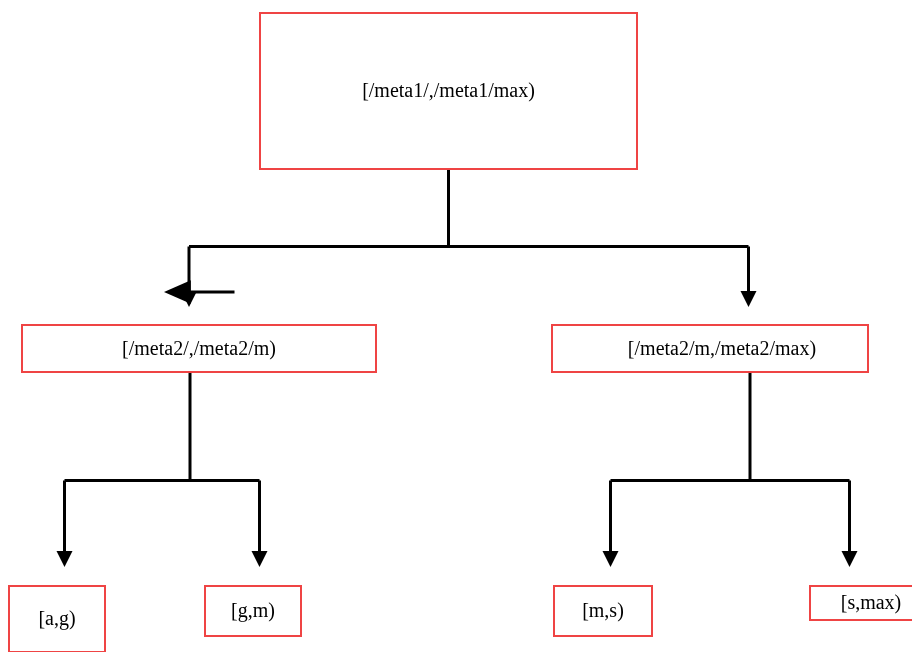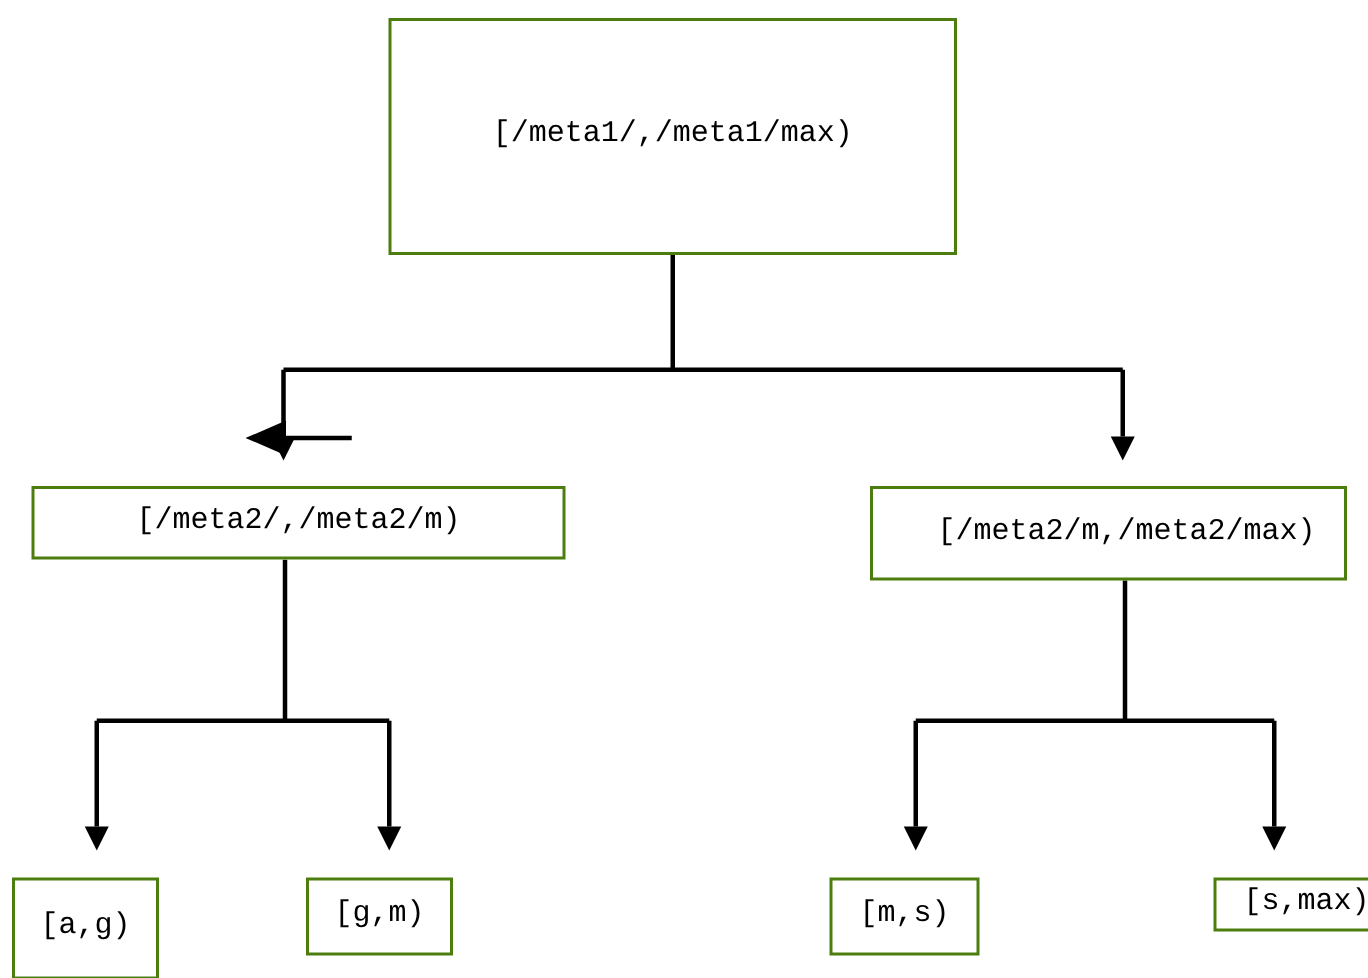--- a/index.html
+++ b/index.html
@@ -20,27 +20,27 @@
   #edges {
     position: absolute;
     left: 0;
     top: 0;
     width: 912px;
     height: 652px;
   }
   .node {
     position: absolute;
     box-sizing: border-box;
-    border: 2px solid #4d7c0f;
+    border: 2px solid #ef4444;
     background: #ffffff;
     display: flex;
     align-items: center;
     justify-content: center;
     color: #000000;
-    font-family: Liberation Mono, monospace;
+    font-family: Liberation Serif, serif;
     font-size: 20px;
     line-height: 1;
     letter-spacing: 0px;
     white-space: nowrap;
   }
   .node-label {
     display: block;
     transform: translateY(-1px);
   }
 </style>
@@ -86,21 +86,21 @@
   </svg>
 
   <div class="node" style="left:259px; top:12px; width:379px; height:158px;">
     <span class="node-label">[/meta1/,/meta1/max)</span>
   </div>
 
   <div class="node" style="left:21px; top:324px; width:356px; height:49px;">
     <span class="node-label">[/meta2/,/meta2/m)</span>
   </div>
 
-  <div class="node" style="left:580px; top:324px; width:318px; height:63px;padding-left:24px;">
+  <div class="node" style="left:551px; top:324px; width:318px; height:49px;padding-left:24px;">
     <span class="node-label">[/meta2/m,/meta2/max)</span>
   </div>
 
   <div class="node" style="left:8px; top:585px; width:98px; height:68px;">
     <span class="node-label">[a,g)</span>
   </div>
 
   <div class="node" style="left:553px; top:585px; width:100px; height:52px;">
     <span class="node-label">[m,s)</span>
   </div>

